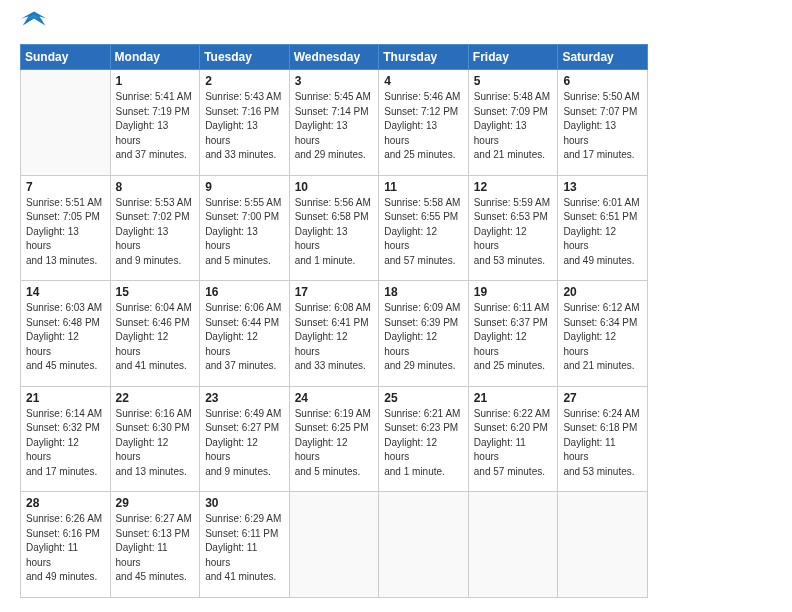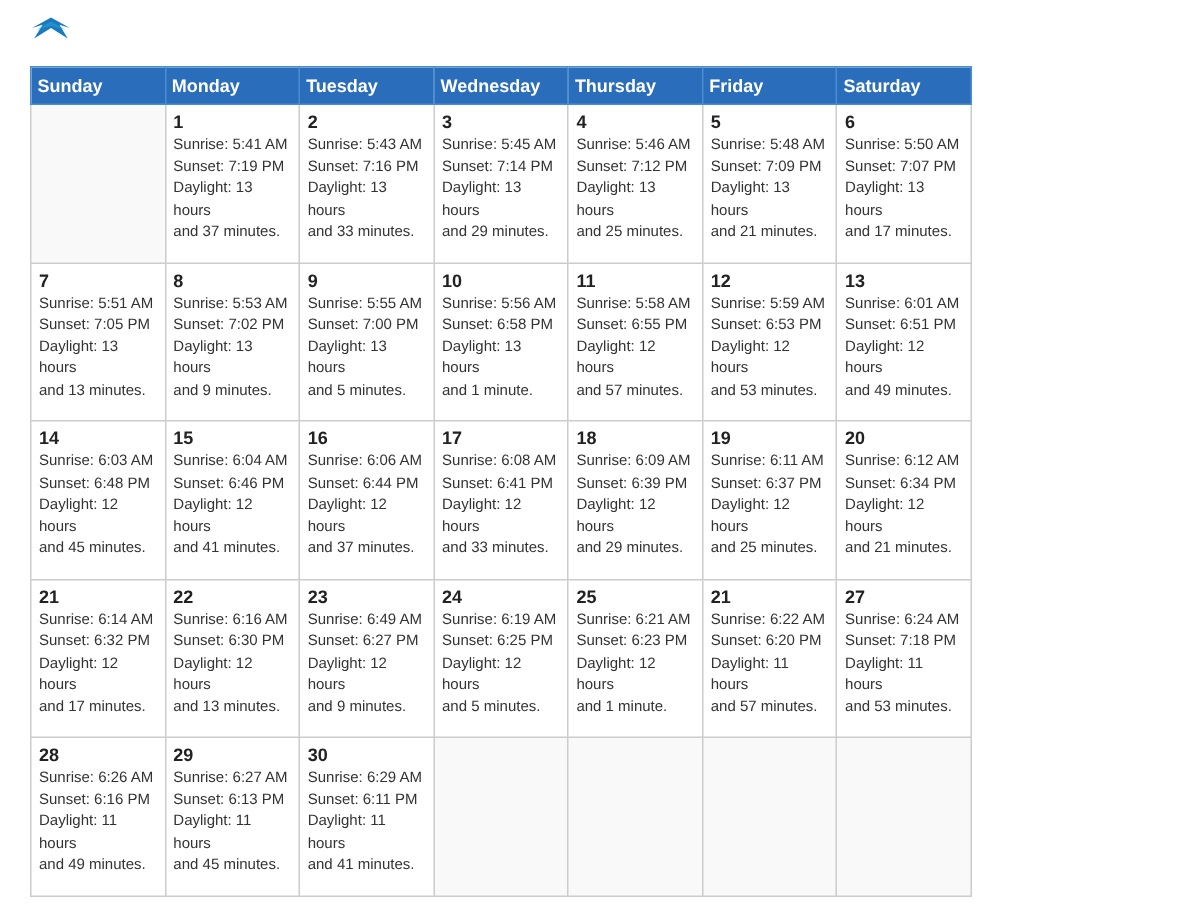--- a/index.html
+++ b/index.html
@@ -317,21 +317,21 @@
           <td>
             <div class="day-num">21</div>
             <div class="day-info" style="white-space: pre-line;">Sunrise: 6:22 AM
 Sunset: 6:20 PM
 Daylight: 11 hours
 and 57 minutes.</div>
           </td>
           <td>
             <div class="day-num">27</div>
             <div class="day-info" style="white-space: pre-line;">Sunrise: 6:24 AM
-Sunset: 7:18 PM
+Sunset: 6:18 PM
 Daylight: 11 hours
 and 53 minutes.</div>
           </td>
         </tr>
         <tr class="week-row">
           <td>
             <div class="day-num">28</div>
             <div class="day-info" style="white-space: pre-line;">Sunrise: 6:26 AM
 Sunset: 6:16 PM
 Daylight: 11 hours

